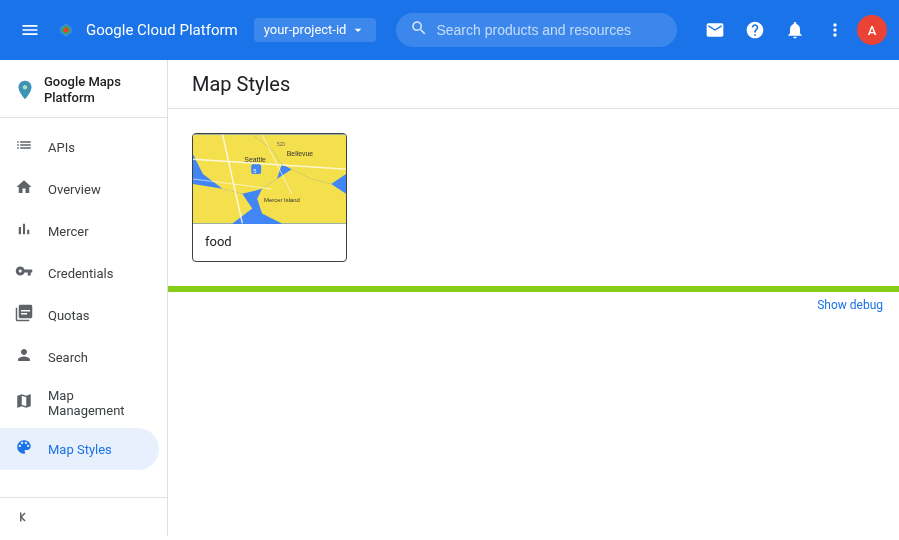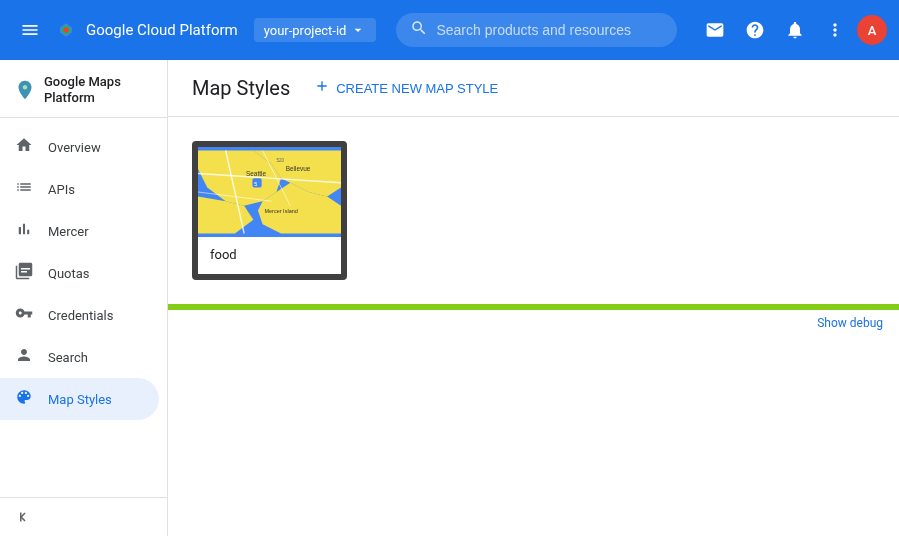--- a/index.html
+++ b/index.html
@@ -40,21 +40,21 @@
     }
     .topbar-project {
       background: rgba(255,255,255,0.15);
       color: #fff;
       border-radius: 4px;
       padding: 4px 10px;
       font-size: 13px;
       margin-left: 8px;
       cursor: pointer;
       display: flex;
-      align-items: center;
+      align-items: flex-start;
       gap: 4px;
     }
     .topbar-search {
       flex: 1;
       display: flex;
       align-items: center;
       background: rgba(255,255,255,0.15);
       border-radius: 24px;
       padding: 6px 14px;
       margin: 0 12px;
@@ -215,21 +215,21 @@
     
     .map-styles-content {
       padding: 24px;
       display: flex;
       flex-wrap: wrap;
       gap: 16px;
       overflow-y: auto;
     }
     .map-style-card {
       width: 155px;
-      border: 6px solid #404040;
+      border: 1px solid #404040;
       border-radius: 4px;
       cursor: pointer;
       overflow: hidden;
       background: #fff;
       transition: box-shadow 0.2s;
     }
     .map-style-thumbnail {
       width: 100%;
       height: 90px;
       background: #4285f4;
@@ -345,71 +345,79 @@
         <path d="M12 2C8.13 2 5 5.13 5 9c0 5.25 7 13 7 13s7-7.75 7-13c0-3.87-3.13-7-7-7z" fill="#34a853" opacity="0.4"></path>
       </svg>
       <span class="sidebar-logo-text">Google Maps Platform</span>
     </div>
 
     <nav class="sidebar-nav">
 
       <div class="sidebar-item">
         <span class="sidebar-item-icon">
           <svg width="18" height="18" viewBox="0 0 24 24" fill="#5f6368">
+              <path d="M3 13h2v-2H3v2zm0 4h2v-2H3v2zm0-8h2V7H3v2zm4 4h14v-2H7v2zm0 4h14v-2H7v2zM7 7v2h14V7H7z"></path>
+            </svg>
+        </span>
+        <span class="sidebar-item-label">APIs</span>
+      </div>
+
+      <div class="sidebar-item">
+        <span class="sidebar-item-icon">
+          <svg width="18" height="18" viewBox="0 0 24 24" fill="#5f6368">
               <path d="M10 20v-6h4v6h5v-8h3L12 3 2 12h3v8z"></path>
             </svg>
         </span>
         <span class="sidebar-item-label">Overview</span>
       </div>
 
       <div class="sidebar-item">
         <span class="sidebar-item-icon">
           <svg width="18" height="18" viewBox="0 0 24 24" fill="#5f6368">
-              <path d="M3 13h2v-2H3v2zm0 4h2v-2H3v2zm0-8h2V7H3v2zm4 4h14v-2H7v2zm0 4h14v-2H7v2zM7 7v2h14V7H7z"></path>
-            </svg>
-        </span>
-        <span class="sidebar-item-label">APIs</span>
-      </div>
-
-      <div class="sidebar-item">
-        <span class="sidebar-item-icon">
-          <svg width="18" height="18" viewBox="0 0 24 24" fill="#5f6368">
               <path d="M5 9.2h3V19H5V9.2zM10.6 5h2.8v14h-2.8V5zM16.2 13h2.8v6h-2.8v-6z"></path>
             </svg>
         </span>
         <span class="sidebar-item-label">Mercer</span>
       </div>
 
       <div class="sidebar-item">
         <span class="sidebar-item-icon">
           <svg width="18" height="18" viewBox="0 0 24 24" fill="#5f6368">
+              <path d="M12.65 10C11.83 7.67 9.61 6 7 6c-3.31 0-6 2.69-6 6s2.69 6 6 6c2.61 0 4.83-1.67 5.65-4H17v4h4v-4h2v-4H12.65zM7 14c-1.1 0-2-.9-2-2s.9-2 2-2 2 .9 2 2-.9 2-2 2z"></path>
+            </svg>
+        </span>
+        <span class="sidebar-item-label">Credentials</span>
+      </div>
+
+      <div class="sidebar-item">
+        <span class="sidebar-item-icon">
+          <svg width="18" height="18" viewBox="0 0 24 24" fill="#5f6368">
               <path d="M3 5H1v16c0 1.1.9 2 2 2h16v-2H3V5zm18-4H7c-1.1 0-2 .9-2 2v14c0 1.1.9 2 2 2h14c1.1 0 2-.9 2-2V3c0-1.1-.9-2-2-2zm-1 9H8V8h12v2zm-4 4H8v-2h8v2z"></path>
             </svg>
         </span>
         <span class="sidebar-item-label">Quotas</span>
       </div>
 
       <div class="sidebar-item">
         <span class="sidebar-item-icon">
           <svg width="18" height="18" viewBox="0 0 24 24" fill="#5f6368">
-              <path d="M12.65 10C11.83 7.67 9.61 6 7 6c-3.31 0-6 2.69-6 6s2.69 6 6 6c2.61 0 4.83-1.67 5.65-4H17v4h4v-4h2v-4H12.65zM7 14c-1.1 0-2-.9-2-2s.9-2 2-2 2 .9 2 2-.9 2-2 2z"></path>
-            </svg>
-        </span>
-        <span class="sidebar-item-label">Credentials</span>
-      </div>
-
-      <div class="sidebar-item">
-        <span class="sidebar-item-icon">
-          <svg width="18" height="18" viewBox="0 0 24 24" fill="#5f6368">
               <path d="M12 12c2.21 0 4-1.79 4-4s-1.79-4-4-4-4 1.79-4 4 1.79 4 4 4zm0 2c-2.67 0-8 1.34-8 4v2h16v-2c0-2.66-5.33-4-8-4z"></path>
             </svg>
         </span>
         <span class="sidebar-item-label">Search</span>
       </div>
 
+      <div class="sidebar-item">
+        <span class="sidebar-item-icon">
+          <svg width="18" height="18" viewBox="0 0 24 24" fill="#5f6368">
+              <path d="M20.5 3l-.16.03L15 5.1 9 3 3.36 4.9c-.21.07-.36.25-.36.48V20.5c0 .28.22.5.5.5l.16-.03L9 18.9l6 2.1 5.64-1.9c.21-.07.36-.25.36-.48V3.5c0-.28-.22-.5-.5-.5zM15 19l-6-2.11V5l6 2.11V19z"></path>
+            </svg>
+        </span>
+        <span class="sidebar-item-label">Map Management</span>
+      </div>
 
       <div class="sidebar-item active">
         <span class="sidebar-item-icon">
           <svg width="18" height="18" viewBox="0 0 24 24" fill="#1a73e8">
               <path d="M12 3c-4.97 0-9 4.03-9 9s4.03 9 9 9c.83 0 1.5-.67 1.5-1.5 0-.39-.15-.74-.39-1.01-.23-.26-.38-.61-.38-.99 0-.83.67-1.5 1.5-1.5H16c2.76 0 5-2.24 5-5 0-4.42-4.03-8-9-8zm-5.5 9c-.83 0-1.5-.67-1.5-1.5S5.67 9 6.5 9 8 9.67 8 10.5 7.33 12 6.5 12zm3-4C8.67 8 8 7.33 8 6.5S8.67 5 9.5 5s1.5.67 1.5 1.5S10.33 8 9.5 8zm5 0c-.83 0-1.5-.67-1.5-1.5S13.67 5 14.5 5s1.5.67 1.5 1.5S15.33 8 14.5 8zm3 4c-.83 0-1.5-.67-1.5-1.5S16.67 9 17.5 9s1.5.67 1.5 1.5-.67 1.5-1.5 1.5z"></path>
             </svg>
         </span>
         <span class="sidebar-item-label" style="color:#1a73e8;">Map Styles</span>
       </div>
     </nav>
@@ -418,28 +426,20 @@
       <svg width="18" height="18" viewBox="0 0 24 24" fill="#5f6368">
           <path d="M15.41 16.59L10.83 12l4.58-4.59L14 6l-6 6 6 6z"></path>
           <path d="M8 6h2v12H8z"></path>
         </svg>
     </div>
   </div>
 
   <div class="content-area">
     <div class="content-header">
       <h1 class="page-title">Map Styles</h1>
-      <button class="create-btn">
-        <span class="create-btn-icon">
-          <svg width="16" height="16" viewBox="0 0 24 24" fill="#1a73e8">
-              <path d="M19 13h-6v6h-2v-6H5v-2h6V5h2v6h6v2z"></path>
-            </svg>
-        </span>
-        <span>CREATE NEW MAP STYLE</span>
-      </button>
     </div>
 
     <div class="map-styles-content">
 
       <div class="map-style-card">
         <div class="map-style-thumbnail">
           
           <svg class="map-thumb-svg" viewBox="0 0 155 90" xmlns="http://www.w3.org/2000/svg">
 
             <rect width="155" height="90" fill="#4285f4"></rect>

